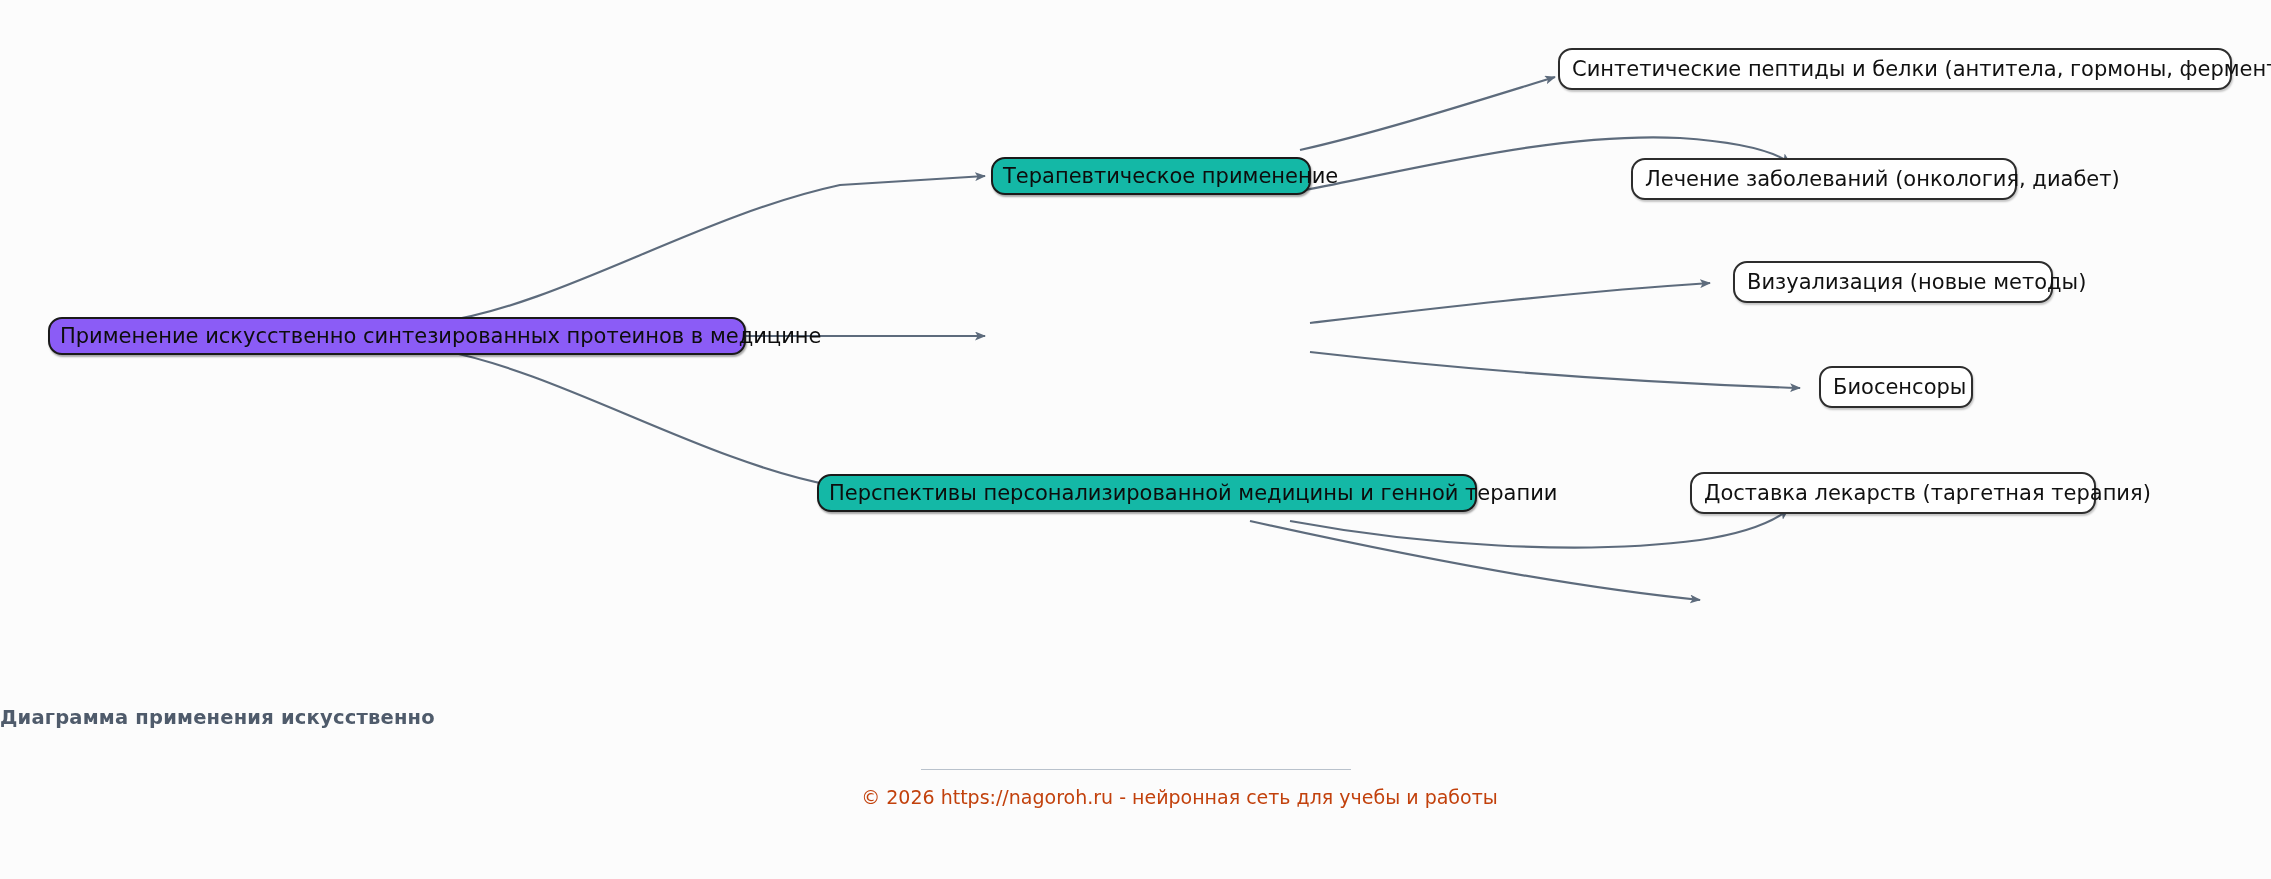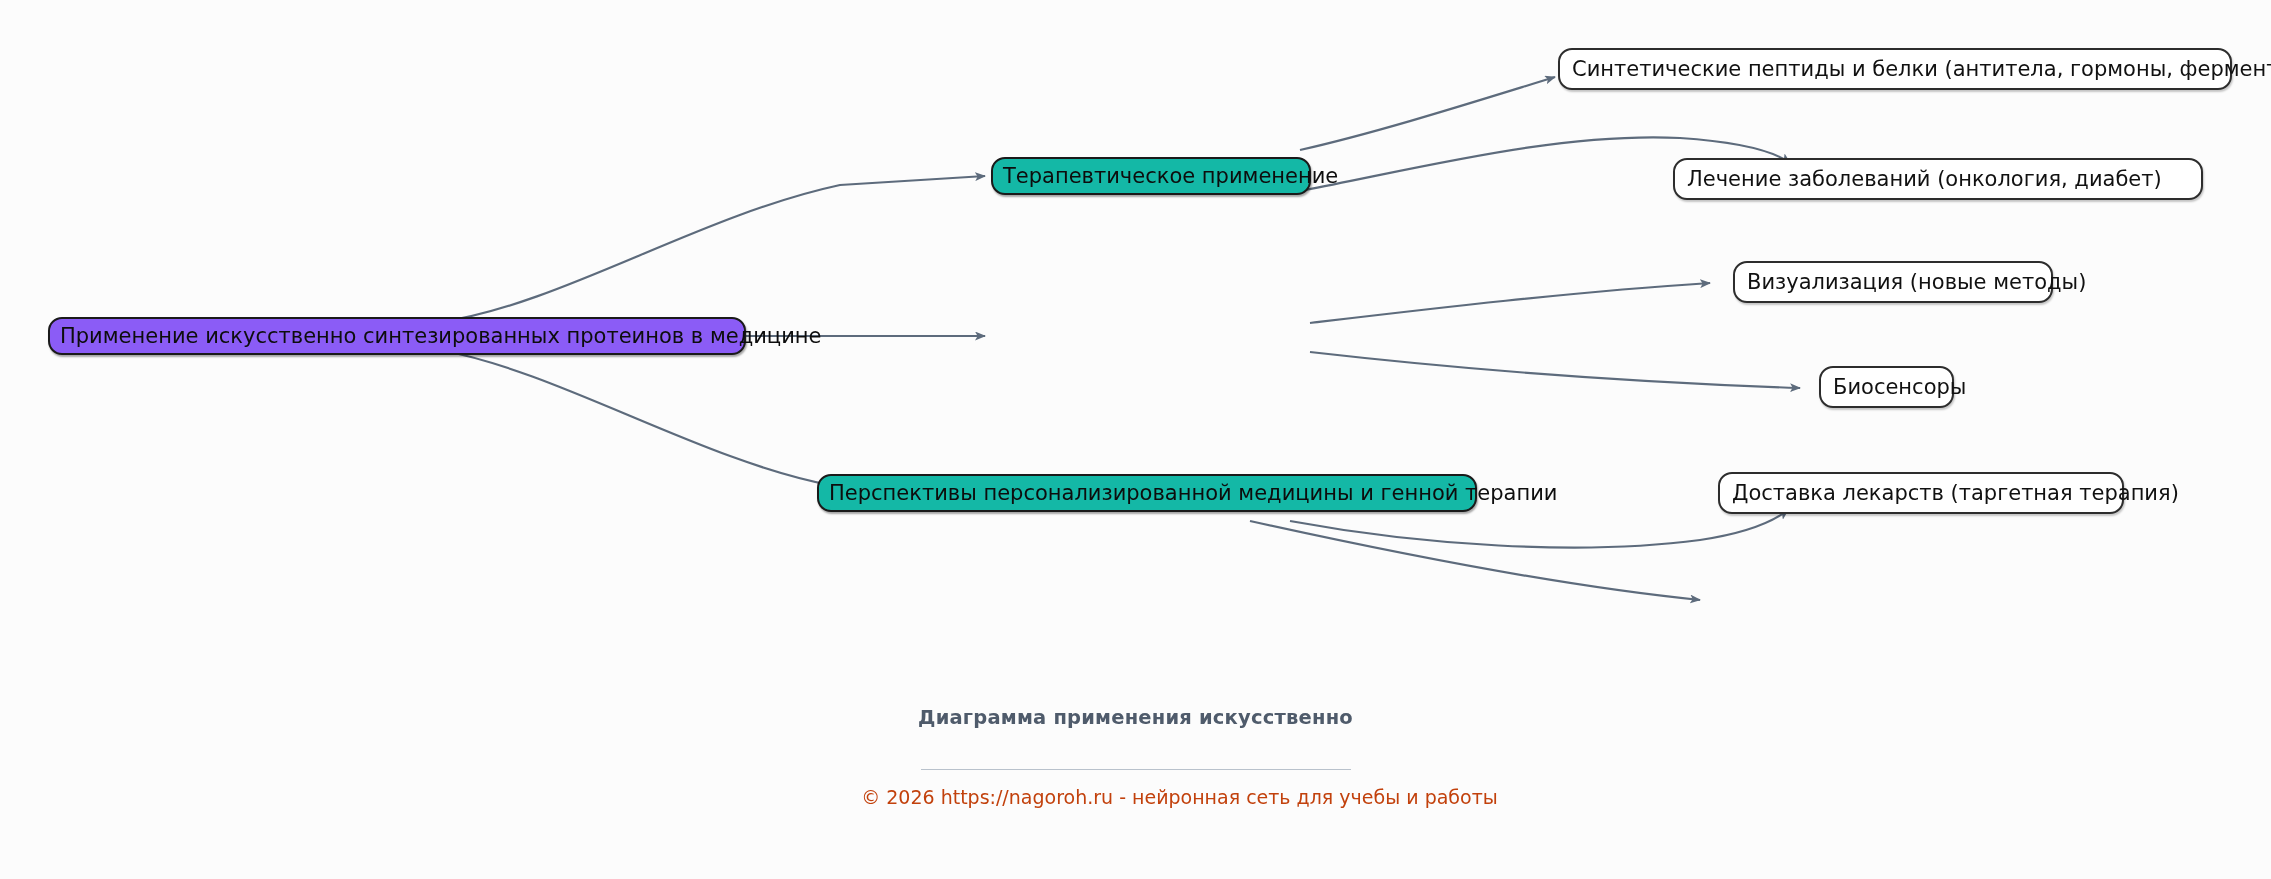--- a/index.html
+++ b/index.html
@@ -63,21 +63,20 @@
     box-shadow: 1px 2px 2px rgba(0,0,0,0.22);
   }
   .node-label {
     display: block;
   }
   #caption {
     position: absolute;
     left: 0;
     top: 705px;
     width: 2271px;
-    text-align: center;
     color: #4f5b6b;
     font-size: 19.5px;
     font-weight: bold;
     line-height: 1.32;
     letter-spacing: 0.2px;
   }
   #caption .cap-line {
     display: block;
   }
   #divider {
@@ -139,33 +138,33 @@
 
 
   <div class="node node-branch" style="left:817px; top:474px; width:660px; height:38px;">
     <span class="node-label">Перспективы персонализированной медицины и генной терапии</span>
   </div>
 
   <div class="node node-leaf" style="left:1558px; top:48px; width:674px; height:42px;">
     <span class="node-label">Синтетические пептиды и белки (антитела, гормоны, ферменты)</span>
   </div>
 
-  <div class="node node-leaf" style="left:1673px; top:158px; width:530px; height:42px;">
+  <div class="node node-leaf" style="left:1631px; top:158px; width:386px; height:42px;">
     <span class="node-label">Лечение заболеваний (онкология, диабет)</span>
   </div>
 
   <div class="node node-leaf" style="left:1733px; top:261px; width:320px; height:42px;">
     <span class="node-label">Визуализация (новые методы)</span>
   </div>
 
-  <div class="node node-leaf" style="left:1819px; top:366px; width:135px; height:42px;">
+  <div class="node node-leaf" style="left:1819px; top:366px; width:154px; height:42px;border-radius:13px;">
     <span class="node-label">Биосенсоры</span>
   </div>
 
-  <div class="node node-leaf" style="left:1690px; top:472px; width:406px; height:42px;margin-left:28px;">
+  <div class="node node-leaf" style="left:1690px; top:472px; width:406px; height:42px;">
     <span class="node-label">Доставка лекарств (таргетная терапия)</span>
   </div>
 
 
   <div id="caption">
     <span class="cap-line">Диаграмма применения искусственно</span>
   </div>
 
   <div id="divider"></div>
 

